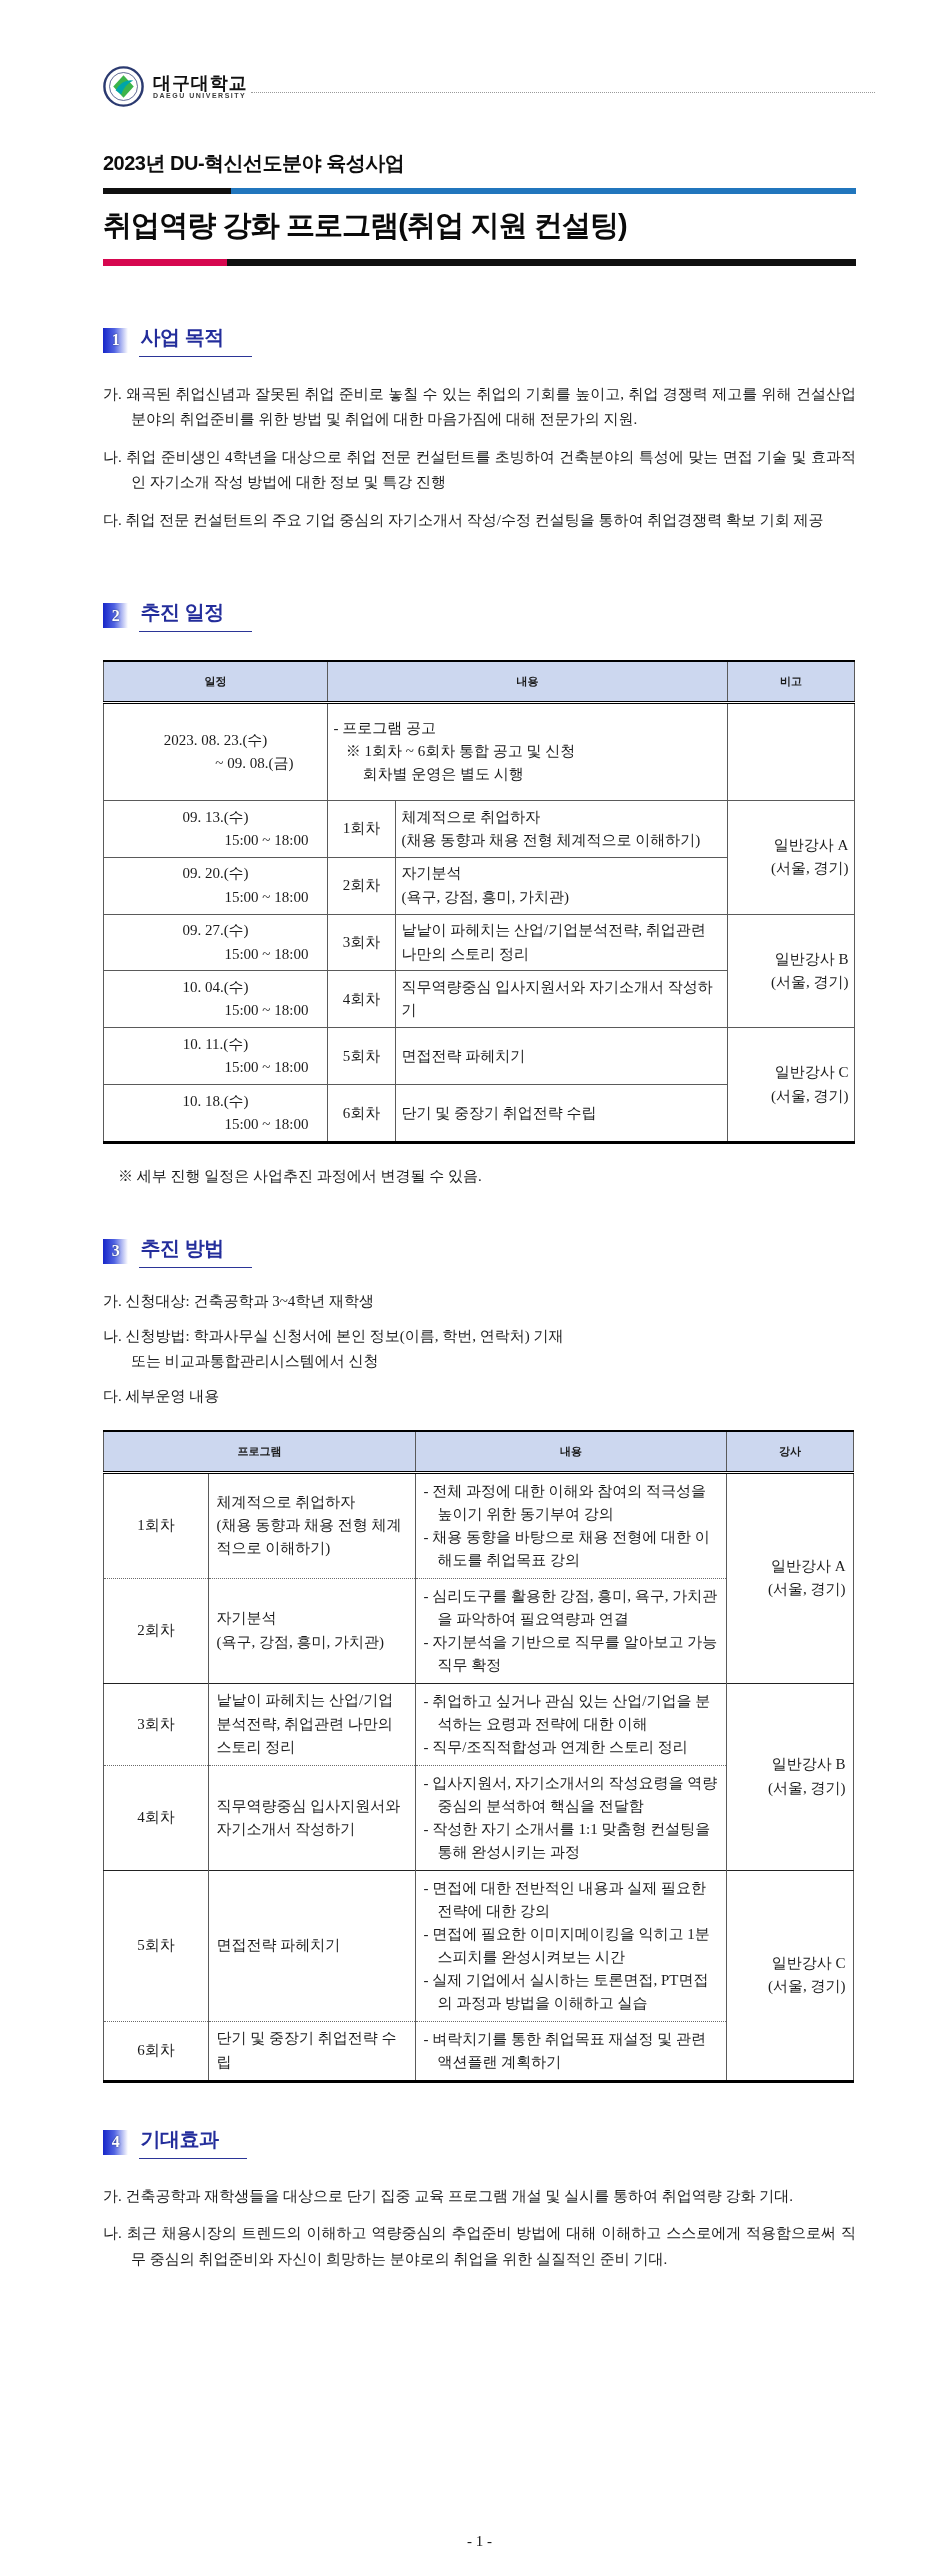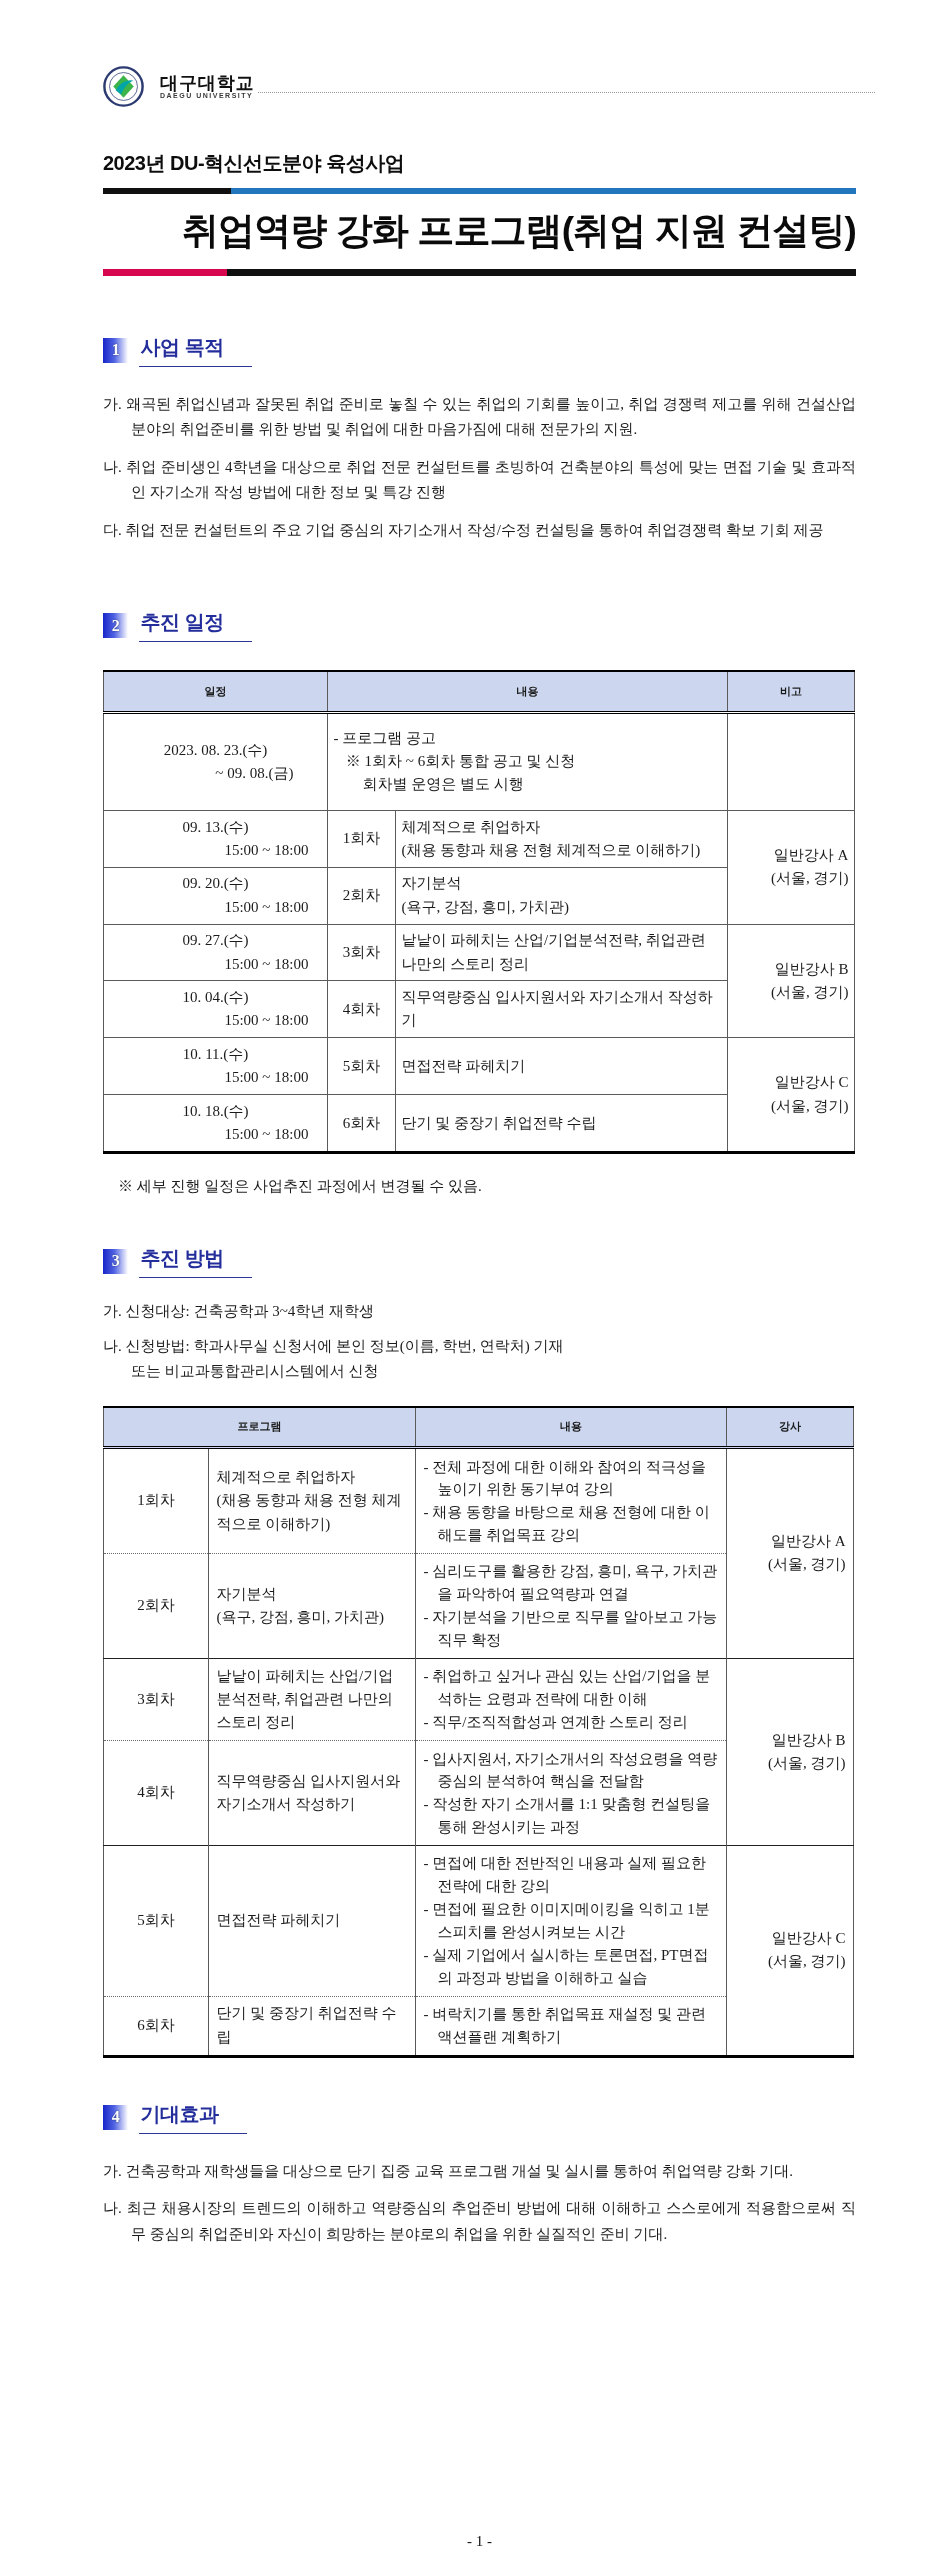--- a/index.html
+++ b/index.html
@@ -10,33 +10,33 @@
     --line: #5a5a5a;
     --hdr-bg: #ccd7ef;
   }
   *{margin:0;padding:0;box-sizing:border-box;}
   html,body{background:#fff;}
   body{width:933px;font-family:var(--serif);color:var(--ink);}
   .page{width:933px;height:2576px;padding:66px 77px 22.6px 103px;display:flex;flex-direction:column;background:#fff;overflow:hidden;}
 
   
   .masthead{display:flex;align-items:flex-end;height:41px;}
-  .logo{display:flex;align-items:center;gap:16px;}
+  .logo{display:flex;align-items:center;gap:9px;}
   .logo svg{width:41px;height:41px;display:block;}
   .logo-kr{font-family:var(--sans);font-weight:bold;font-size:18px;letter-spacing:0.9px;color:#111;line-height:1.05;}
   .logo-en{font-family:var(--sans);font-weight:bold;font-size:7px;letter-spacing:1.5px;color:#3a3a3a;}
   .leader-dots{flex:1;border-bottom:1.9px dotted #9a9a9a;margin:0 -19px 14px 3.8px;height:0.9px;}
 
   
   .program-label{margin-top:43px;font-family:var(--sans);font-weight:bold;font-size:20px;letter-spacing:-0.5px;color:#0d0d0d;}
   .title-band{margin-top:11.3px;}
   .bar{height:5.6px;width:100%;}
   .bar-top{background:linear-gradient(90deg,#101010 0 17%, #2176bd 17% 100%);}
   .bar-bottom{height:6.6px;background:linear-gradient(90deg,#d6074f 0 16.5%, #101010 16.5% 100%);}
-  .doc-title{font-family:var(--sans);font-weight:bold;font-size:37px;letter-spacing:-0.9px;text-align:right;color:#0a0a0a;padding:12.2px 0 13px 0;}
+  .doc-title{font-family:var(--sans);font-weight:bold;font-size:29px;letter-spacing:-0.9px;text-align:left;color:#0a0a0a;padding:12.2px 0 13px 0;}
 
   
   .section{margin-top:55px;}
   .sec-head{display:flex;align-items:center;gap:10.3px;}
   .sec-badge{width:25.4px;height:25.4px;display:inline-flex;align-items:center;justify-content:center;
     background:linear-gradient(90deg,#1726c8 0%,#5063e2 45%,#ffffff 100%);
     color:#fff;font-family:var(--serif);font-weight:bold;font-size:16px;text-shadow:0 0 1.9px #1a2a66;}
   .sec-title{font-family:var(--sans);font-weight:bold;font-size:20px;letter-spacing:-0.5px;color:var(--navy);
     border-bottom:1.9px solid #2b3597;padding:0 28px 5.6px 1.9px;}
 
@@ -242,20 +242,21 @@
   </div>
 
   <div class="section" style="margin-top:49px;">
     <div class="sec-head">
       <span class="sec-badge">3</span>
       <span class="sec-title">추진 방법</span>
     </div>
     <div class="sec-body" style="margin-top:20.7px;">
       <p class="para" style="margin-bottom:9.4px;"><span class="lbl">가.</span> <span>신청대상: 건축공학과 3~4학년 재학생</span></p>
       <p class="para" style="margin-bottom:9.4px;"><span class="lbl">나.</span> <span>신청방법: 학과사무실 신청서에 본인 정보(이름, 학번, 연락처) 기재</span><span class="cont2">또는 비교과통합관리시스템에서 신청</span></p>
+      <p class="para" style="margin-bottom:0;"><span class="lbl">다.</span> <span>세부운영 내용</span></p>
     </div>
 
     <table class="tbl t2" style="margin-top:20.7px;">
       <colgroup>
           <col style="width:105px">
           <col style="width:207px">
           <col style="width:311px">
           <col style="width:127px">
         </colgroup>
       <thead>

